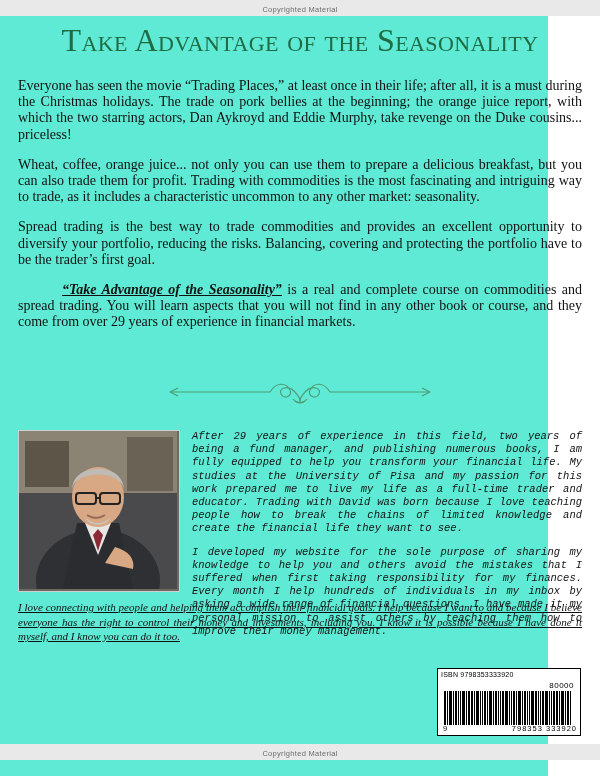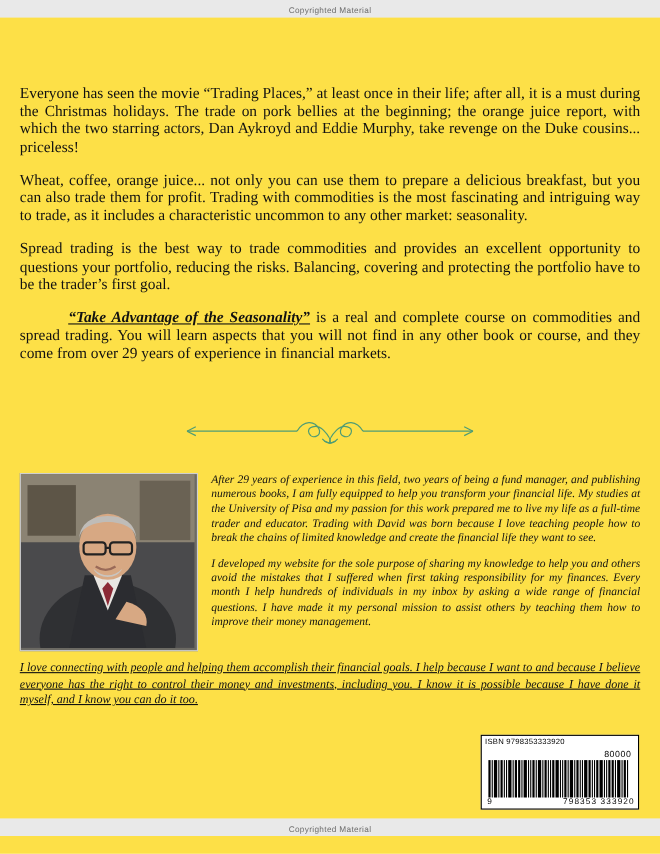--- a/index.html
+++ b/index.html
@@ -13,23 +13,23 @@
     font-family: "Liberation Serif", serif;
     color: #111111;
     overflow: hidden;
     position: relative;
   }
 
   .page {
     position: absolute;
     left: 0;
     top: 0;
-    width: 600px;
+    width: 548px;
     height: 776px;
-    background: #fde047;
+    background: #5eead4;
     box-sizing: border-box;
   }
 
   
   .copyright-strip {
     position: absolute;
     left: 0;
     width: 600px;
     text-align: center;
     font-family: "Liberation Sans", sans-serif;
@@ -118,21 +118,21 @@
     background: #6c6a63;
     overflow: hidden;
   }
   .author-text {
     position: absolute;
     left: 174px;
     top: 0;
     width: 390px;
   }
   .bio-para {
-    font-family: Liberation Serif, serif;
+    font-family: Liberation Mono, monospace;
     font-style: italic;
     font-size: 10.5px;
     line-height: 13.2px;
     text-align: justify;
     margin: 0 0 10px 0;
     color: #111111;
   }
   .closing {
     position: absolute;
     left: 18px;
@@ -204,25 +204,26 @@
   }
 </style>
 </head>
 <body>
 
 <div class="page">
 
   <div class="strip-band band-top"></div>
   <div class="copyright-strip copyright-top">Copyrighted Material</div>
 
+  <div class="title">Take Advantage of the Seasonality</div>
 
   <div class="content">
     <p class="para">Everyone has seen the movie “Trading Places,” at least once in their life; after all, it is a must during the Christmas holidays. The trade on pork bellies at the beginning; the orange juice report, with which the two starring actors, Dan Aykroyd and Eddie Murphy, take revenge on the Duke cousins... priceless!</p>
     <p class="para">Wheat, coffee, orange juice... not only you can use them to prepare a delicious breakfast, but you can also trade them for profit. Trading with commodities is the most fascinating and intriguing way to trade, as it includes a characteristic uncommon to any other market: seasonality.</p>
-    <p class="para">Spread trading is the best way to trade commodities and provides an excellent opportunity to questions your portfolio, reducing the risks. Balancing, covering and protecting the portfolio have to be the trader’s first goal.</p>
+    <p class="para">Spread trading is the best way to trade commodities and provides an excellent opportunity to diversify your portfolio, reducing the risks. Balancing, covering and protecting the portfolio have to be the trader’s first goal.</p>
     <p class="para"><span class="ital-under">“Take Advantage of the Seasonality”</span><span> is a real and complete course on commodities and spread trading. You will learn aspects that you will not find in any other book or course, and they come from over 29 years of experience in financial markets.</span></p>
   </div>
 
   <div class="ornament">
     <svg width="300" height="30" viewBox="0 0 300 30" xmlns="http://www.w3.org/2000/svg">
       <g fill="none" stroke="#4f9c74" stroke-width="1.1">
         <path d="M20,15 L120,15"></path>
         <path d="M180,15 L280,15"></path>
         <path d="M20,15 l8,-4 M20,15 l8,4"></path>
         <path d="M280,15 l-8,-4 M280,15 l-8,4"></path>

